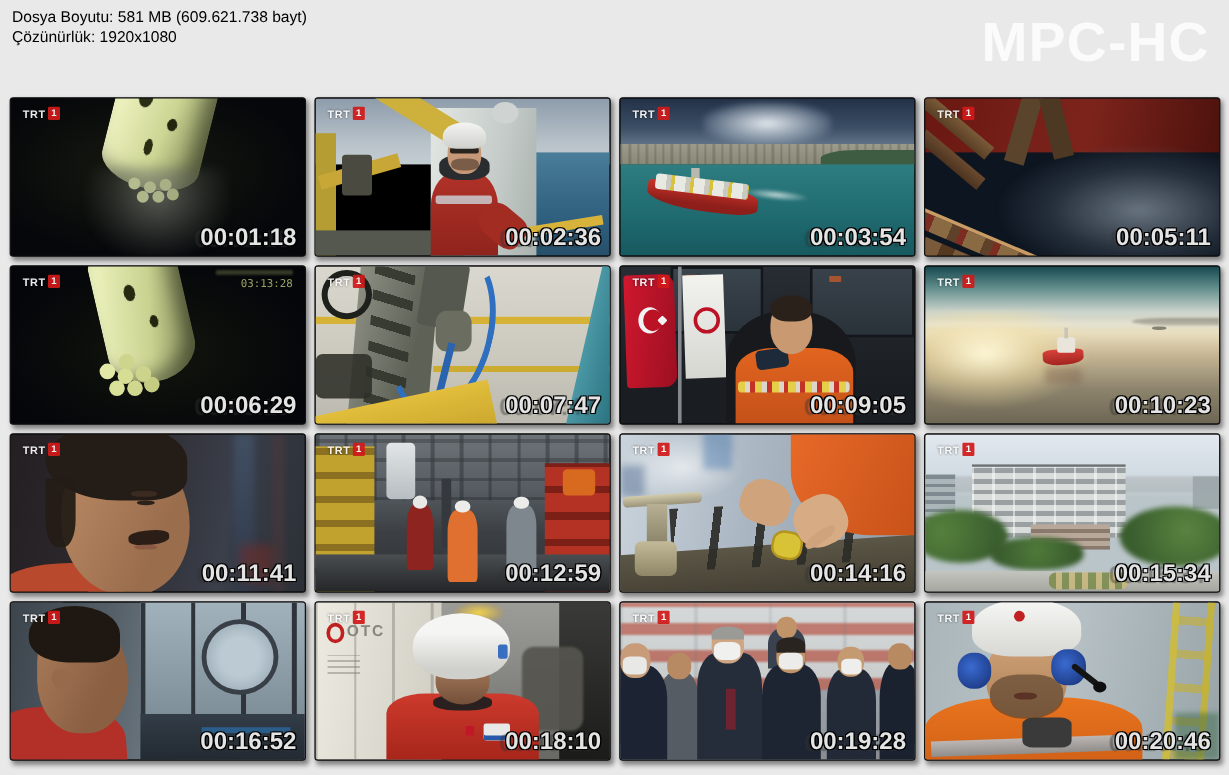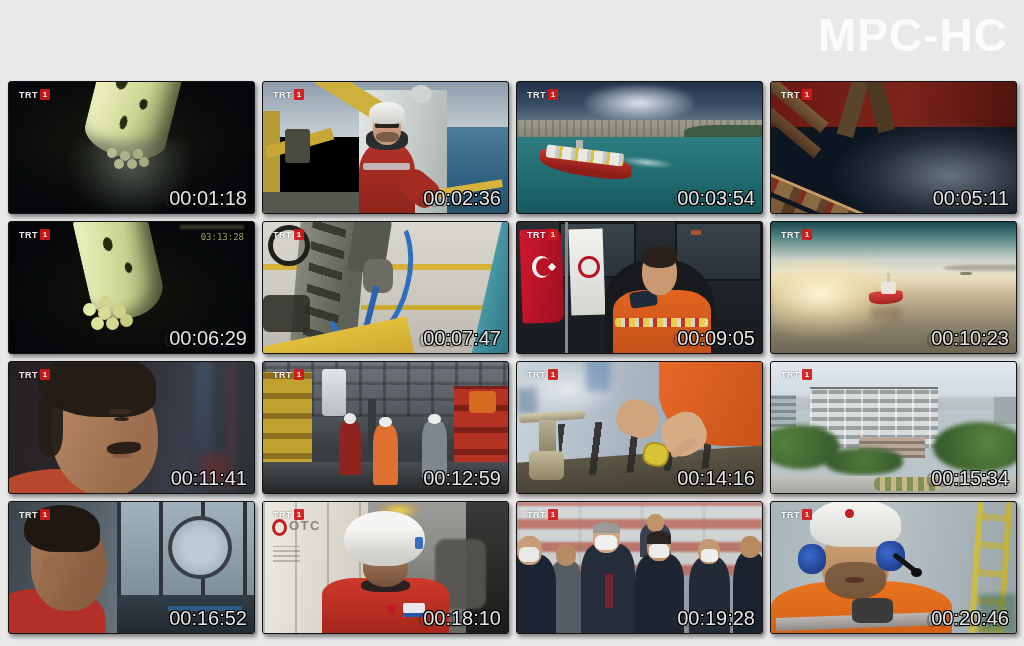--- a/index.html
+++ b/index.html
@@ -21,21 +21,21 @@
   .art{left:0;top:0;width:100%;height:100%;}
 
   
   .trt{position:absolute;top:7px;left:10px;z-index:6;display:flex;align-items:center;gap:2px;opacity:.92;}
   .trt-t{color:#fff;font-size:9px;font-weight:bold;letter-spacing:.5px;
          text-shadow:0 0 2px rgba(0,0,0,.7);text-align:center;}
   .trt-n{background:#d11a1a;color:#fff;font-size:8px;font-weight:bold;width:10px;height:11px;
          display:flex;align-items:center;justify-content:center;border-radius:1px;}
 
   
-  .ts{position:absolute;bottom:3px;right:7px;z-index:6;font-size:20px;font-weight:normal;
+  .ts{position:absolute;bottom:3px;right:7px;z-index:6;font-size:20px;font-weight:bold;
       color:#e4e4e4;letter-spacing:0;
       text-shadow:-1px -1px 0 #000,1px -1px 0 #000,-1px 1px 0 #000,1px 1px 0 #000,
                   -5px 2px 1px rgba(50,50,50,.45);}
 
   
   .rov{position:absolute;top:10px;right:10px;z-index:6;color:#9aa062;
        font-family:"DejaVu Sans Mono",monospace;font-size:9px;text-align:right;}
   .rov-dim{position:absolute;top:3px;right:10px;width:64px;height:4px;z-index:6;
            background:rgba(150,155,95,.35);filter:blur(1px);}
 
@@ -408,20 +408,22 @@
   .t16 .m2{left:43%;top:30%;width:11.5%;height:23%;border-radius:45%;
            background:radial-gradient(circle at 40% 40%,#3a6ad0,#1e3e8a 75%);}
   .t16 .mc{left:49%;top:44%;width:11%;height:3.5%;background:#141414;border-radius:4px;
            transform:rotate(38deg);}
   .t16 .mt{left:57%;top:50%;width:4.5%;height:7%;background:#0e0e0e;border-radius:50%;}
 </style>
 </head>
 <body>
 
 <div class="header">
+  <div class="line">Dosya Boyutu: 581 MB (609.621.738 bayt)</div>
+  <div class="line">Çözünürlük: 1920x1080</div>
 </div>
 <div class="mpc-logo">MPC-HC</div>
 
 <div class="grid">
 
   <div class="thumb t1">
     <div class="art">
       <div class="bg"></div>
         <div class="pipe"></div>
         <div class="teeth"></div>

